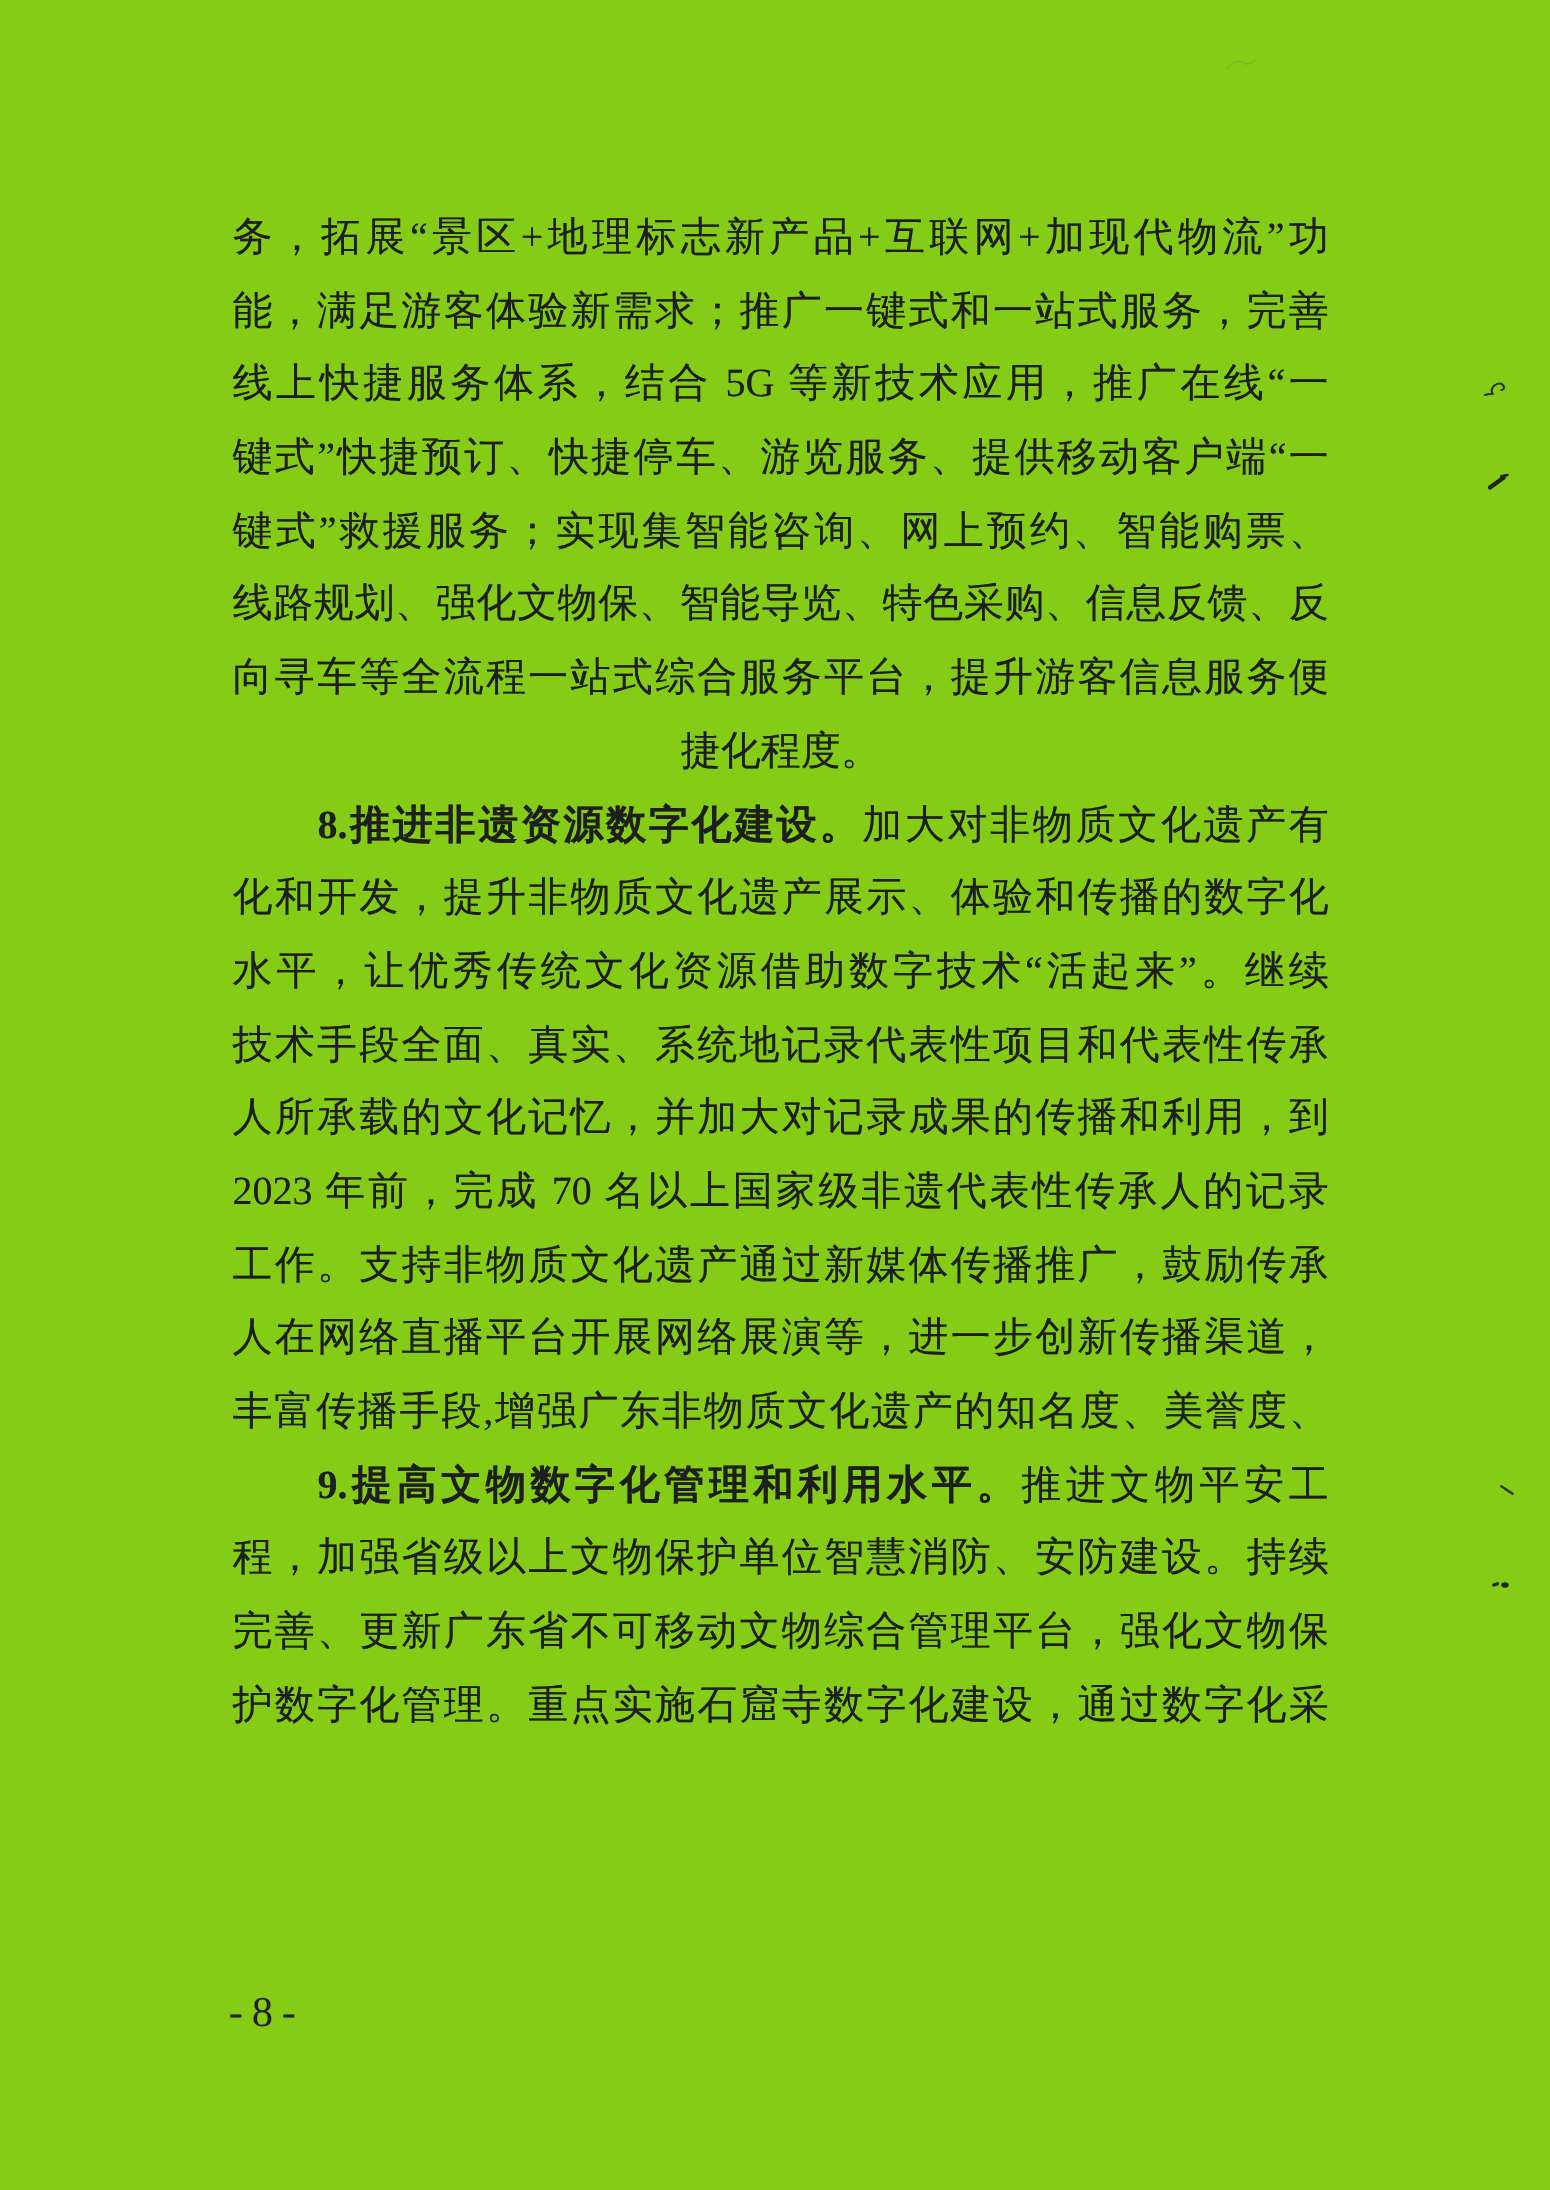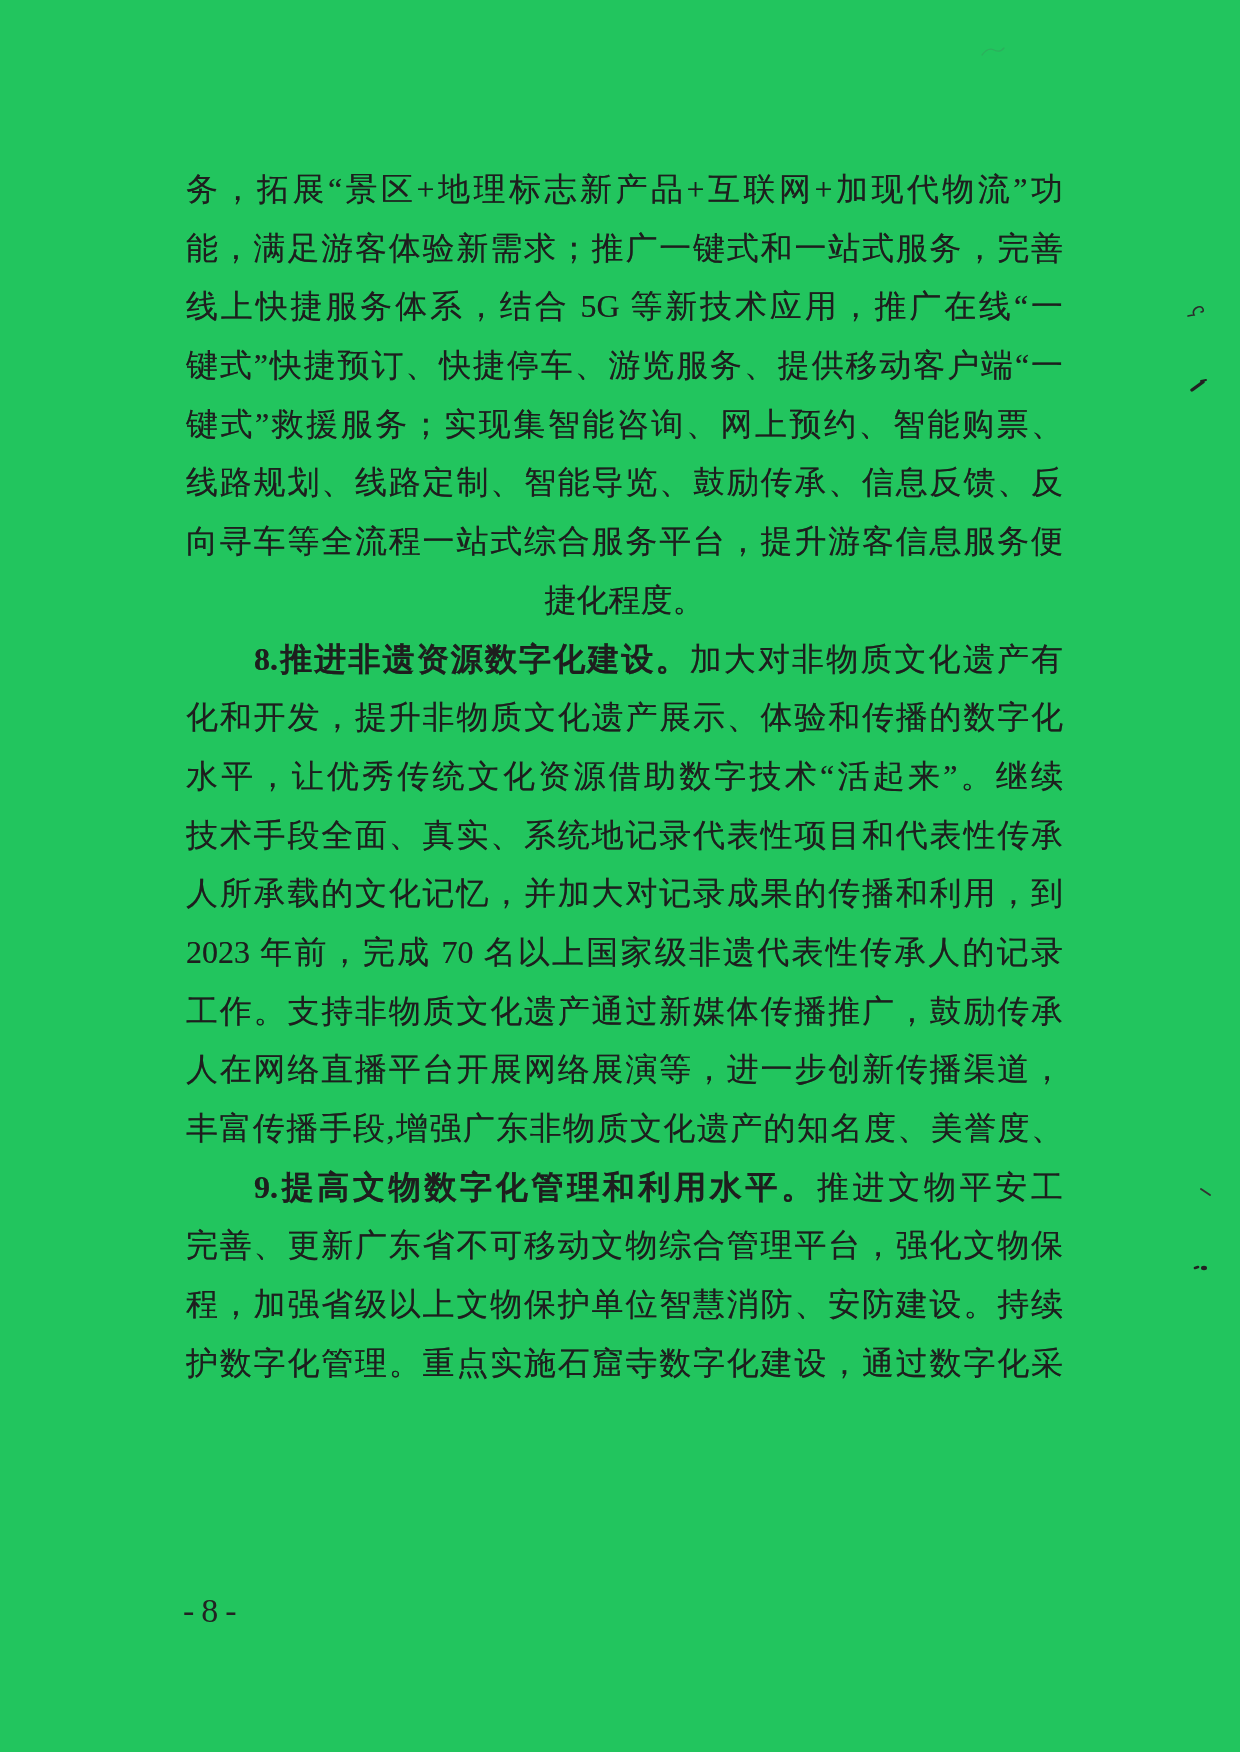--- a/index.html
+++ b/index.html
@@ -12,21 +12,21 @@
     height: 1752px;
     background: #ffffff;
     position: relative;
     overflow: hidden;
     font-family: "Liberation Serif", "DejaVu Serif", serif;
     color: #1e1e1e;
   }
   .page {
     position: absolute;
     inset: 0;
-    background: #22c55e;
+    background: #84cc16;
   }
   .body-text {
     position: absolute;
     left: 186px;
     top: 160px;
     width: 877px;
     font-size: 32px;
     line-height: 58.7px;
     text-shadow: 0 0 0.5px rgba(20,20,20,0.55);
   }
@@ -63,35 +63,35 @@
 <body>
 
 <div class="page">
 
   <div class="body-text">
       <div class="line j"><span>务，拓展“景区+地理标志新产品+互联网+加现代物流”功</span></div>
       <div class="line j"><span>能，满足游客体验新需求；推广一键式和一站式服务，完善</span></div>
       <div class="line j"><span>线上快捷服务体系，结合 5G 等新技术应用，推广在线“一</span></div>
       <div class="line j"><span>键式”快捷预订、快捷停车、游览服务、提供移动客户端“一</span></div>
       <div class="line j"><span>键式”救援服务；实现集智能咨询、网上预约、智能购票、</span></div>
-      <div class="line j"><span>线路规划、线路定制、智能导览、鼓励传承、信息反馈、反</span></div>
+      <div class="line j"><span>线路规划、强化文物保、智能导览、特色采购、信息反馈、反</span></div>
       <div class="line j"><span>向寻车等全流程一站式综合服务平台，提升游客信息服务便</span></div>
       <div class="line"><span>捷化程度。</span></div>
       <div class="line j indent"><span class="b">8.推进非遗资源数字化建设。</span><span>加大对非物质文化遗产有</span></div>
       <div class="line j"><span>化和开发，提升非物质文化遗产展示、体验和传播的数字化</span></div>
       <div class="line j"><span>水平，让优秀传统文化资源借助数字技术“活起来”。继续</span></div>
       <div class="line j"><span>技术手段全面、真实、系统地记录代表性项目和代表性传承</span></div>
       <div class="line j"><span>人所承载的文化记忆，并加大对记录成果的传播和利用，到</span></div>
       <div class="line j"><span>2023 年前，完成 70 名以上国家级非遗代表性传承人的记录</span></div>
       <div class="line j"><span>工作。支持非物质文化遗产通过新媒体传播推广，鼓励传承</span></div>
       <div class="line j"><span>人在网络直播平台开展网络展演等，进一步创新传播渠道，</span></div>
       <div class="line j"><span>丰富传播手段,增强广东非物质文化遗产的知名度、美誉度、</span></div>
       <div class="line j indent"><span class="b">9.提高文物数字化管理和利用水平。</span><span>推进文物平安工</span></div>
+      <div class="line j"><span>程，加强省级以上文物保护单位智慧消防、安防建设。持续</span></div>
       <div class="line j"><span>完善、更新广东省不可移动文物综合管理平台，强化文物保</span></div>
-      <div class="line j"><span>程，加强省级以上文物保护单位智慧消防、安防建设。持续</span></div>
       <div class="line j"><span>护数字化管理。重点实施石窟寺数字化建设，通过数字化采</span></div>
     </div>
 
   <div class="footer">-8-</div>
 
   <span class="mark" style="left:1186px; top:303px;">
     <svg width="22" height="18" viewBox="0 0 22 18">
       <path d="M2 13 Q6 12 8 12 Q6 8 10 5 Q15 2 17 6 Q18 9 15 9" fill="none" stroke="#2b2b2b" stroke-width="1.6" stroke-linecap="round"></path>
     </svg>
   </span>

